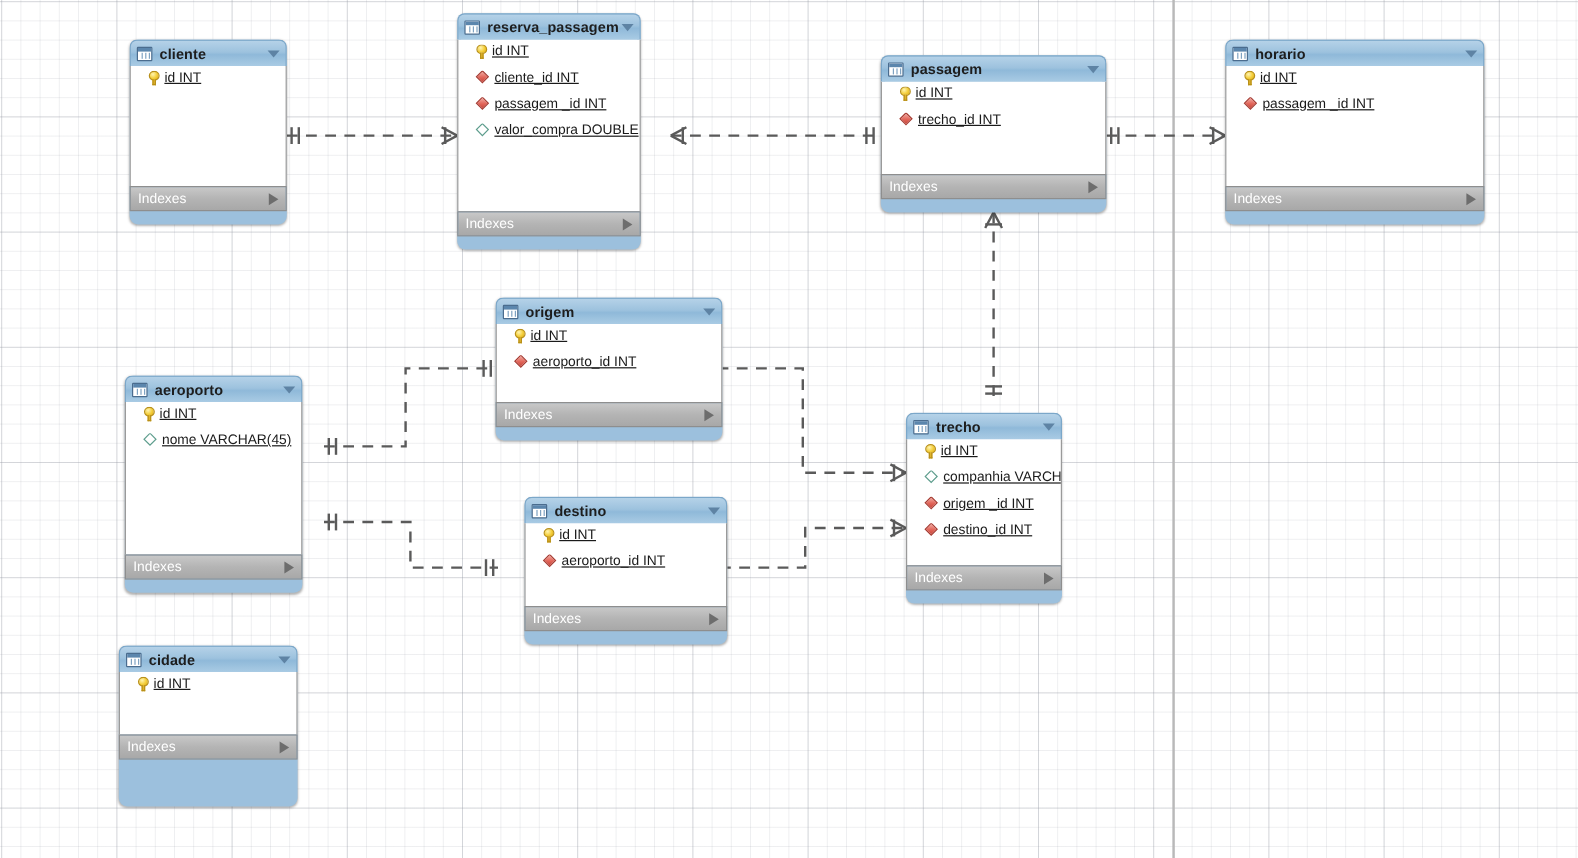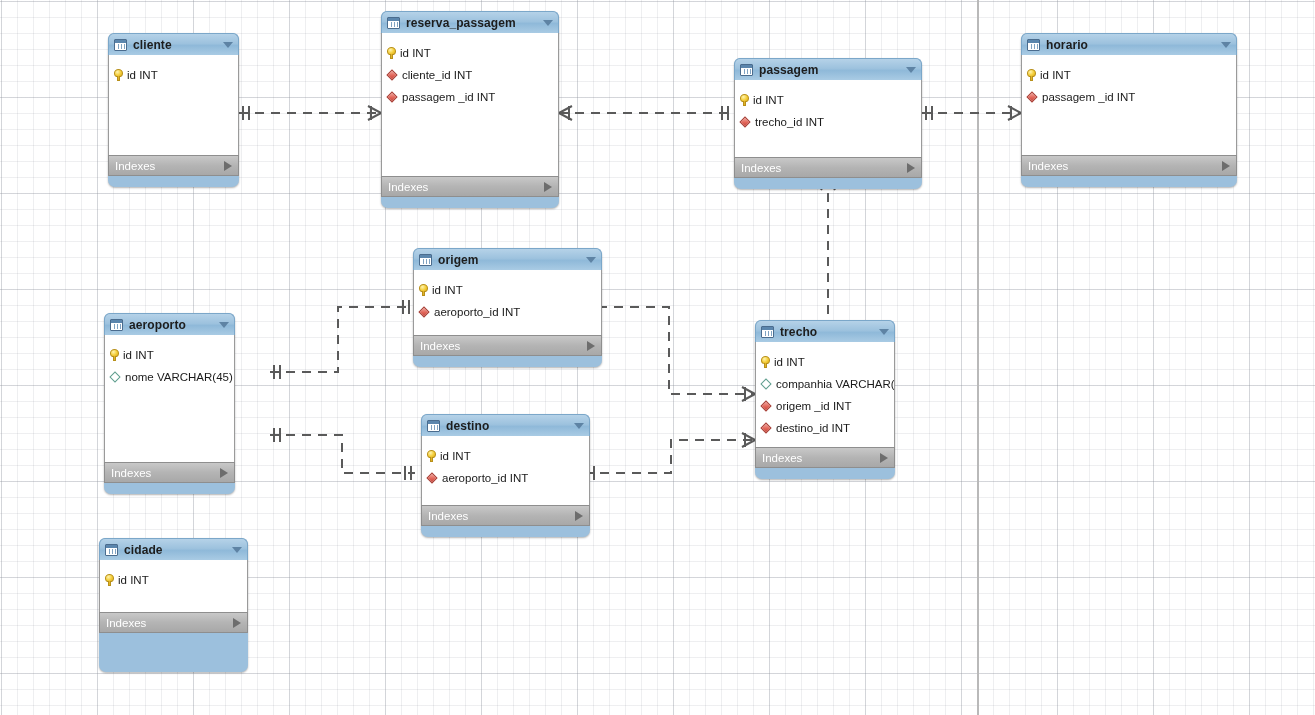--- a/index.html
+++ b/index.html
@@ -109,27 +109,28 @@
   }
   .tbl-body {
     background: #ffffff;
     border-left: 1px solid #9a9a9a;
     border-right: 1px solid #9a9a9a;
     padding: 4px 0 2px 0;
     box-sizing: border-box;
   }
   .col {
     display: flex;
-    align-items: flex-end;
+    align-items: flex-start;
     height: 22px;
-    padding-left: 5px;
+    padding-left: 15px;
     font-size: 11.5px;
     color: #1a1a1a;
     white-space: nowrap;
     overflow: hidden;
+    text-decoration: underline;
   }
   .col .cname {
     margin-left: 4px;
   }
   .ico-pk {
     flex: 0 0 auto;
     width: 9px; height: 12px;
     position: relative;
   }
   .ico-pk::before {
@@ -299,47 +300,51 @@
         <span class="ico-pk"></span>
         <span class="cname">id INT</span>
       </div>
     </div>
     <div class="tbl-foot">
       <span class="flabel">Indexes</span>
       <span class="tri-right"></span>
     </div>
   </div>
 
-  <div class="tbl" style="left:381px; top:11px; width:178px; height:197px;">
+  <div class="tbl" style="left:381px; top:11px; width:153px; height:197px;">
     <div class="tbl-head">
       <span class="ico-table"></span>
       <span class="tname">reserva_passagem</span>
       <span class="caret"></span>
     </div>
     <div class="tbl-body" style="height:143px;">
       <div class="col">
         <span class="ico-pk"></span>
         <span class="cname">id INT</span>
       </div>
       <div class="col">
         <span class="ico-fk"></span>
         <span class="cname">cliente_id INT</span>
       </div>
       <div class="col">
         <span class="ico-fk"></span>
         <span class="cname">passagem _id INT</span>
       </div>
-    </div>
-    <div class="tbl-foot">
-      <span class="flabel">Indexes</span>
-      <span class="tri-right"></span>
-    </div>
-  </div>
-
-  <div class="tbl" style="left:734px; top:46px; width:188px; height:131px;margin-top:12px;">
+      <div class="col">
+        <span class="ico-plain"></span>
+        <span class="cname">valor_compra DOUBLE</span>
+      </div>
+    </div>
+    <div class="tbl-foot">
+      <span class="flabel">Indexes</span>
+      <span class="tri-right"></span>
+    </div>
+  </div>
+
+  <div class="tbl" style="left:734px; top:46px; width:188px; height:131px;">
     <div class="tbl-head">
       <span class="ico-table"></span>
       <span class="tname">passagem</span>
       <span class="caret"></span>
     </div>
     <div class="tbl-body" style="height:77px;">
       <div class="col">
         <span class="ico-pk"></span>
         <span class="cname">id INT</span>
       </div>
@@ -391,21 +396,21 @@
         <span class="ico-fk"></span>
         <span class="cname">aeroporto_id INT</span>
       </div>
     </div>
     <div class="tbl-foot">
       <span class="flabel">Indexes</span>
       <span class="tri-right"></span>
     </div>
   </div>
 
-  <div class="tbl" style="left:104px; top:313px; width:131px; height:181px;">
+  <div class="tbl" style="left:104px; top:313px; width:148px; height:181px;">
     <div class="tbl-head">
       <span class="ico-table"></span>
       <span class="tname">aeroporto</span>
       <span class="caret"></span>
     </div>
     <div class="tbl-body" style="height:127px;">
       <div class="col">
         <span class="ico-pk"></span>
         <span class="cname">id INT</span>
       </div>
@@ -413,21 +418,21 @@
         <span class="ico-plain"></span>
         <span class="cname">nome VARCHAR(45)</span>
       </div>
     </div>
     <div class="tbl-foot">
       <span class="flabel">Indexes</span>
       <span class="tri-right"></span>
     </div>
   </div>
 
-  <div class="tbl" style="left:421px; top:414px; width:169px; height:123px;">
+  <div class="tbl" style="left:437px; top:414px; width:169px; height:123px;">
     <div class="tbl-head">
       <span class="ico-table"></span>
       <span class="tname">destino</span>
       <span class="caret"></span>
     </div>
     <div class="tbl-body" style="height:69px;">
       <div class="col">
         <span class="ico-pk"></span>
         <span class="cname">id INT</span>
       </div>
@@ -435,21 +440,21 @@
         <span class="ico-fk"></span>
         <span class="cname">aeroporto_id INT</span>
       </div>
     </div>
     <div class="tbl-foot">
       <span class="flabel">Indexes</span>
       <span class="tri-right"></span>
     </div>
   </div>
 
-  <div class="tbl" style="left:755px; top:320px; width:140px; height:159px;">
+  <div class="tbl" style="left:755px; top:344px; width:130px; height:159px;">
     <div class="tbl-head">
       <span class="ico-table"></span>
       <span class="tname">trecho</span>
       <span class="caret"></span>
     </div>
     <div class="tbl-body" style="height:105px;">
       <div class="col">
         <span class="ico-pk"></span>
         <span class="cname">id INT</span>
       </div>

